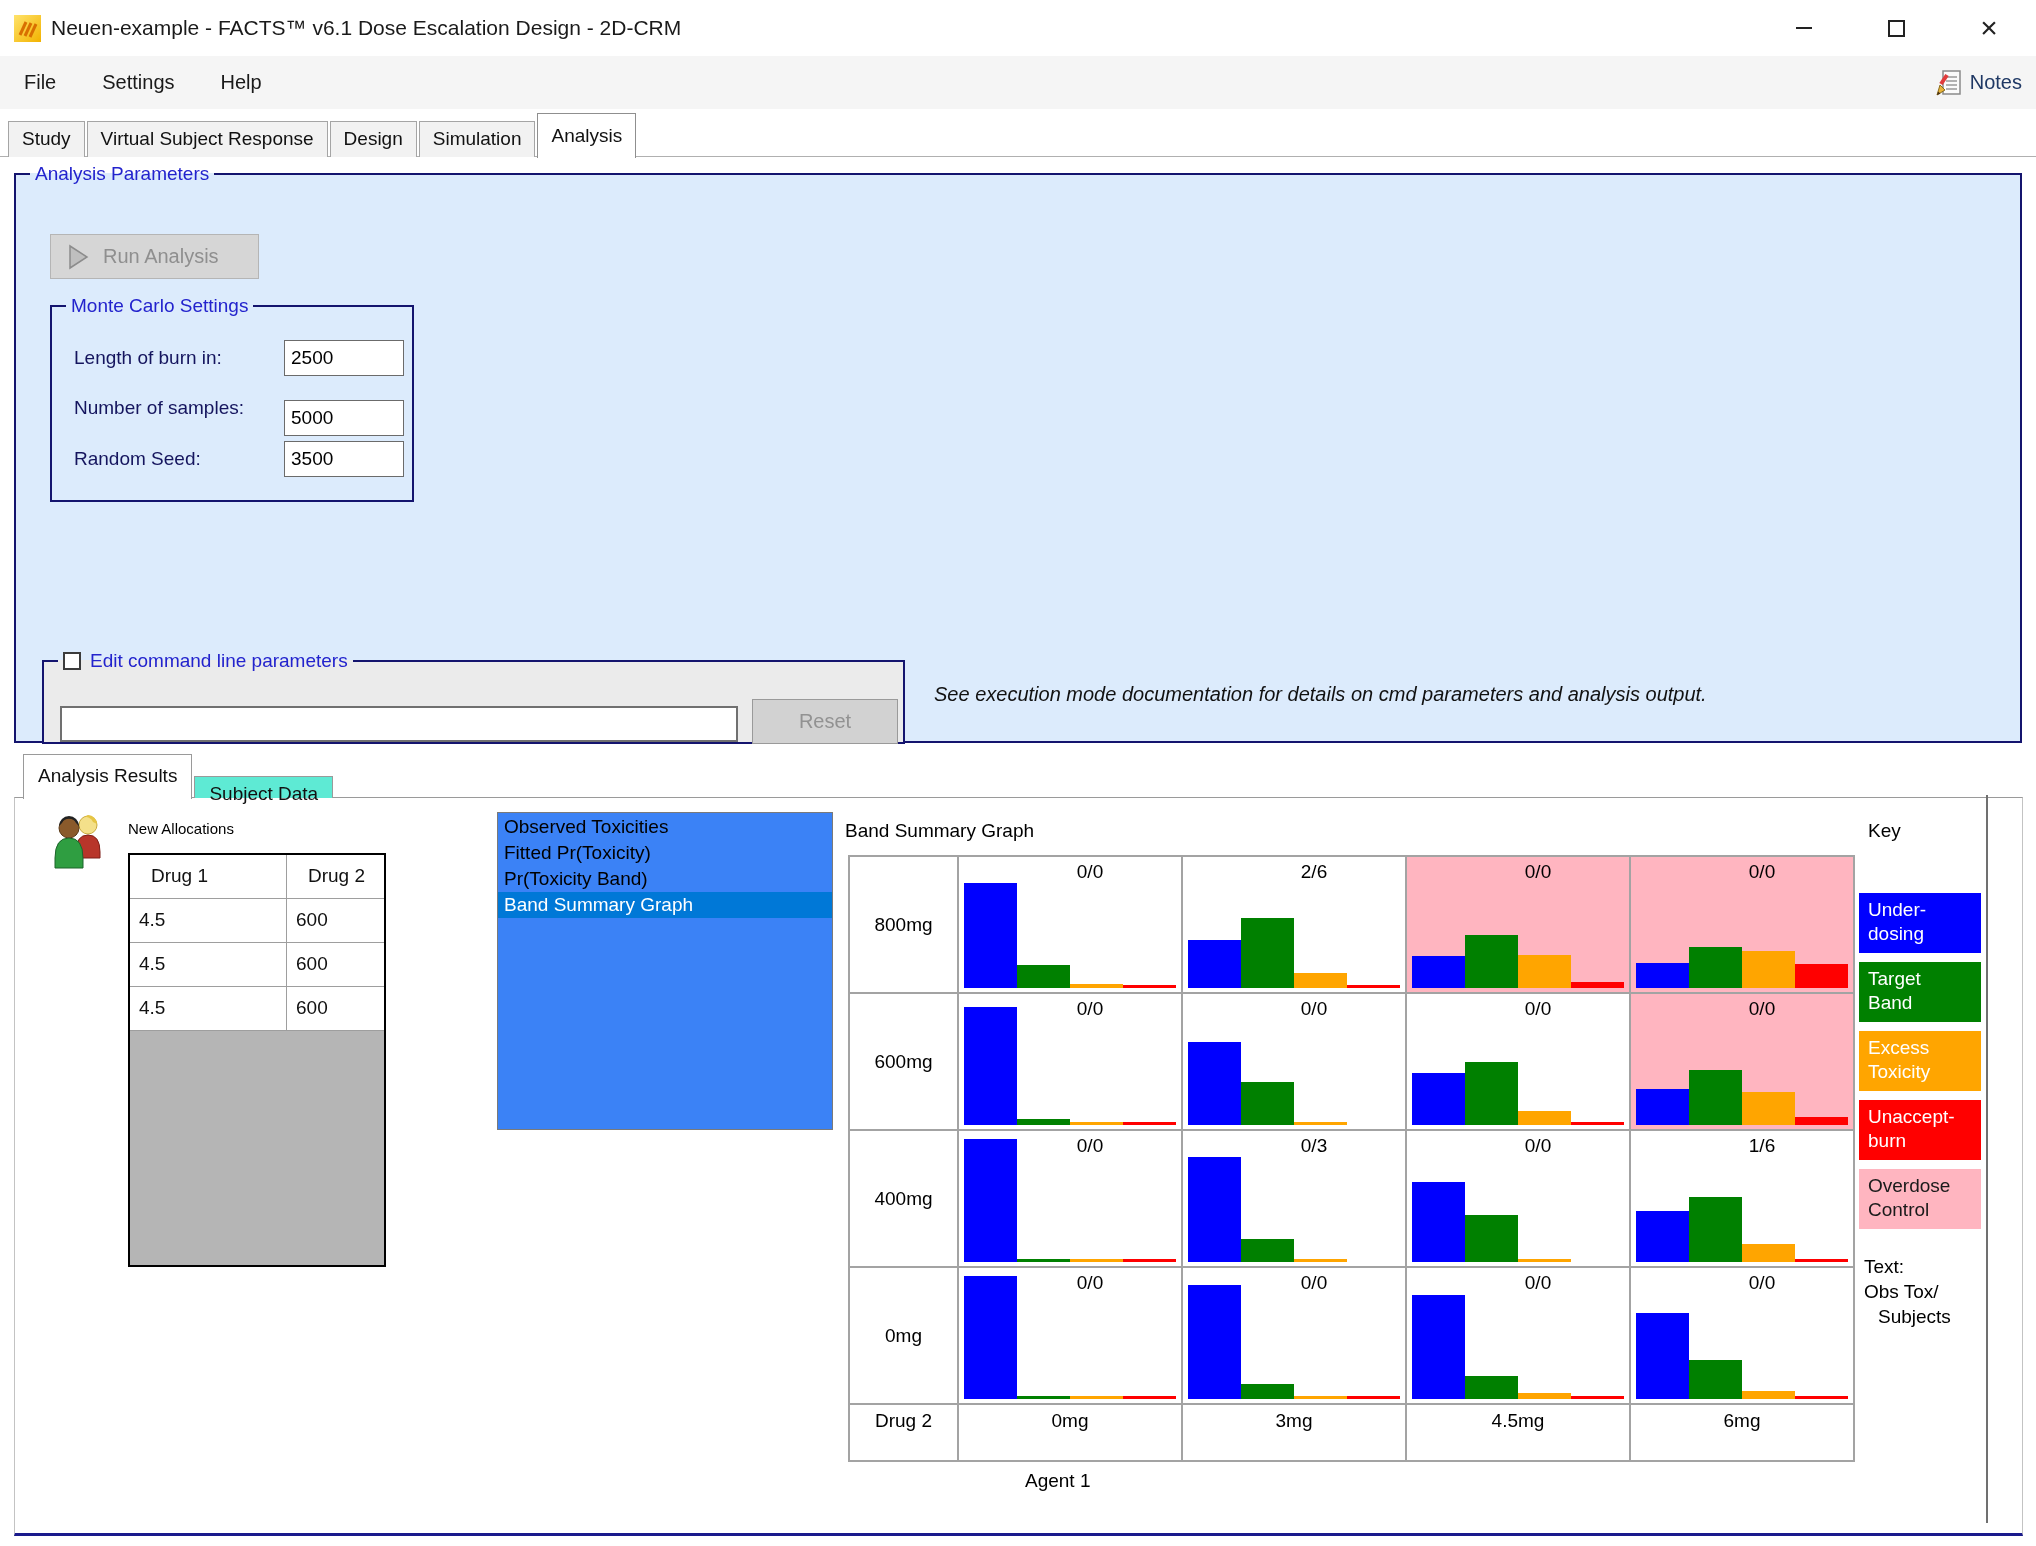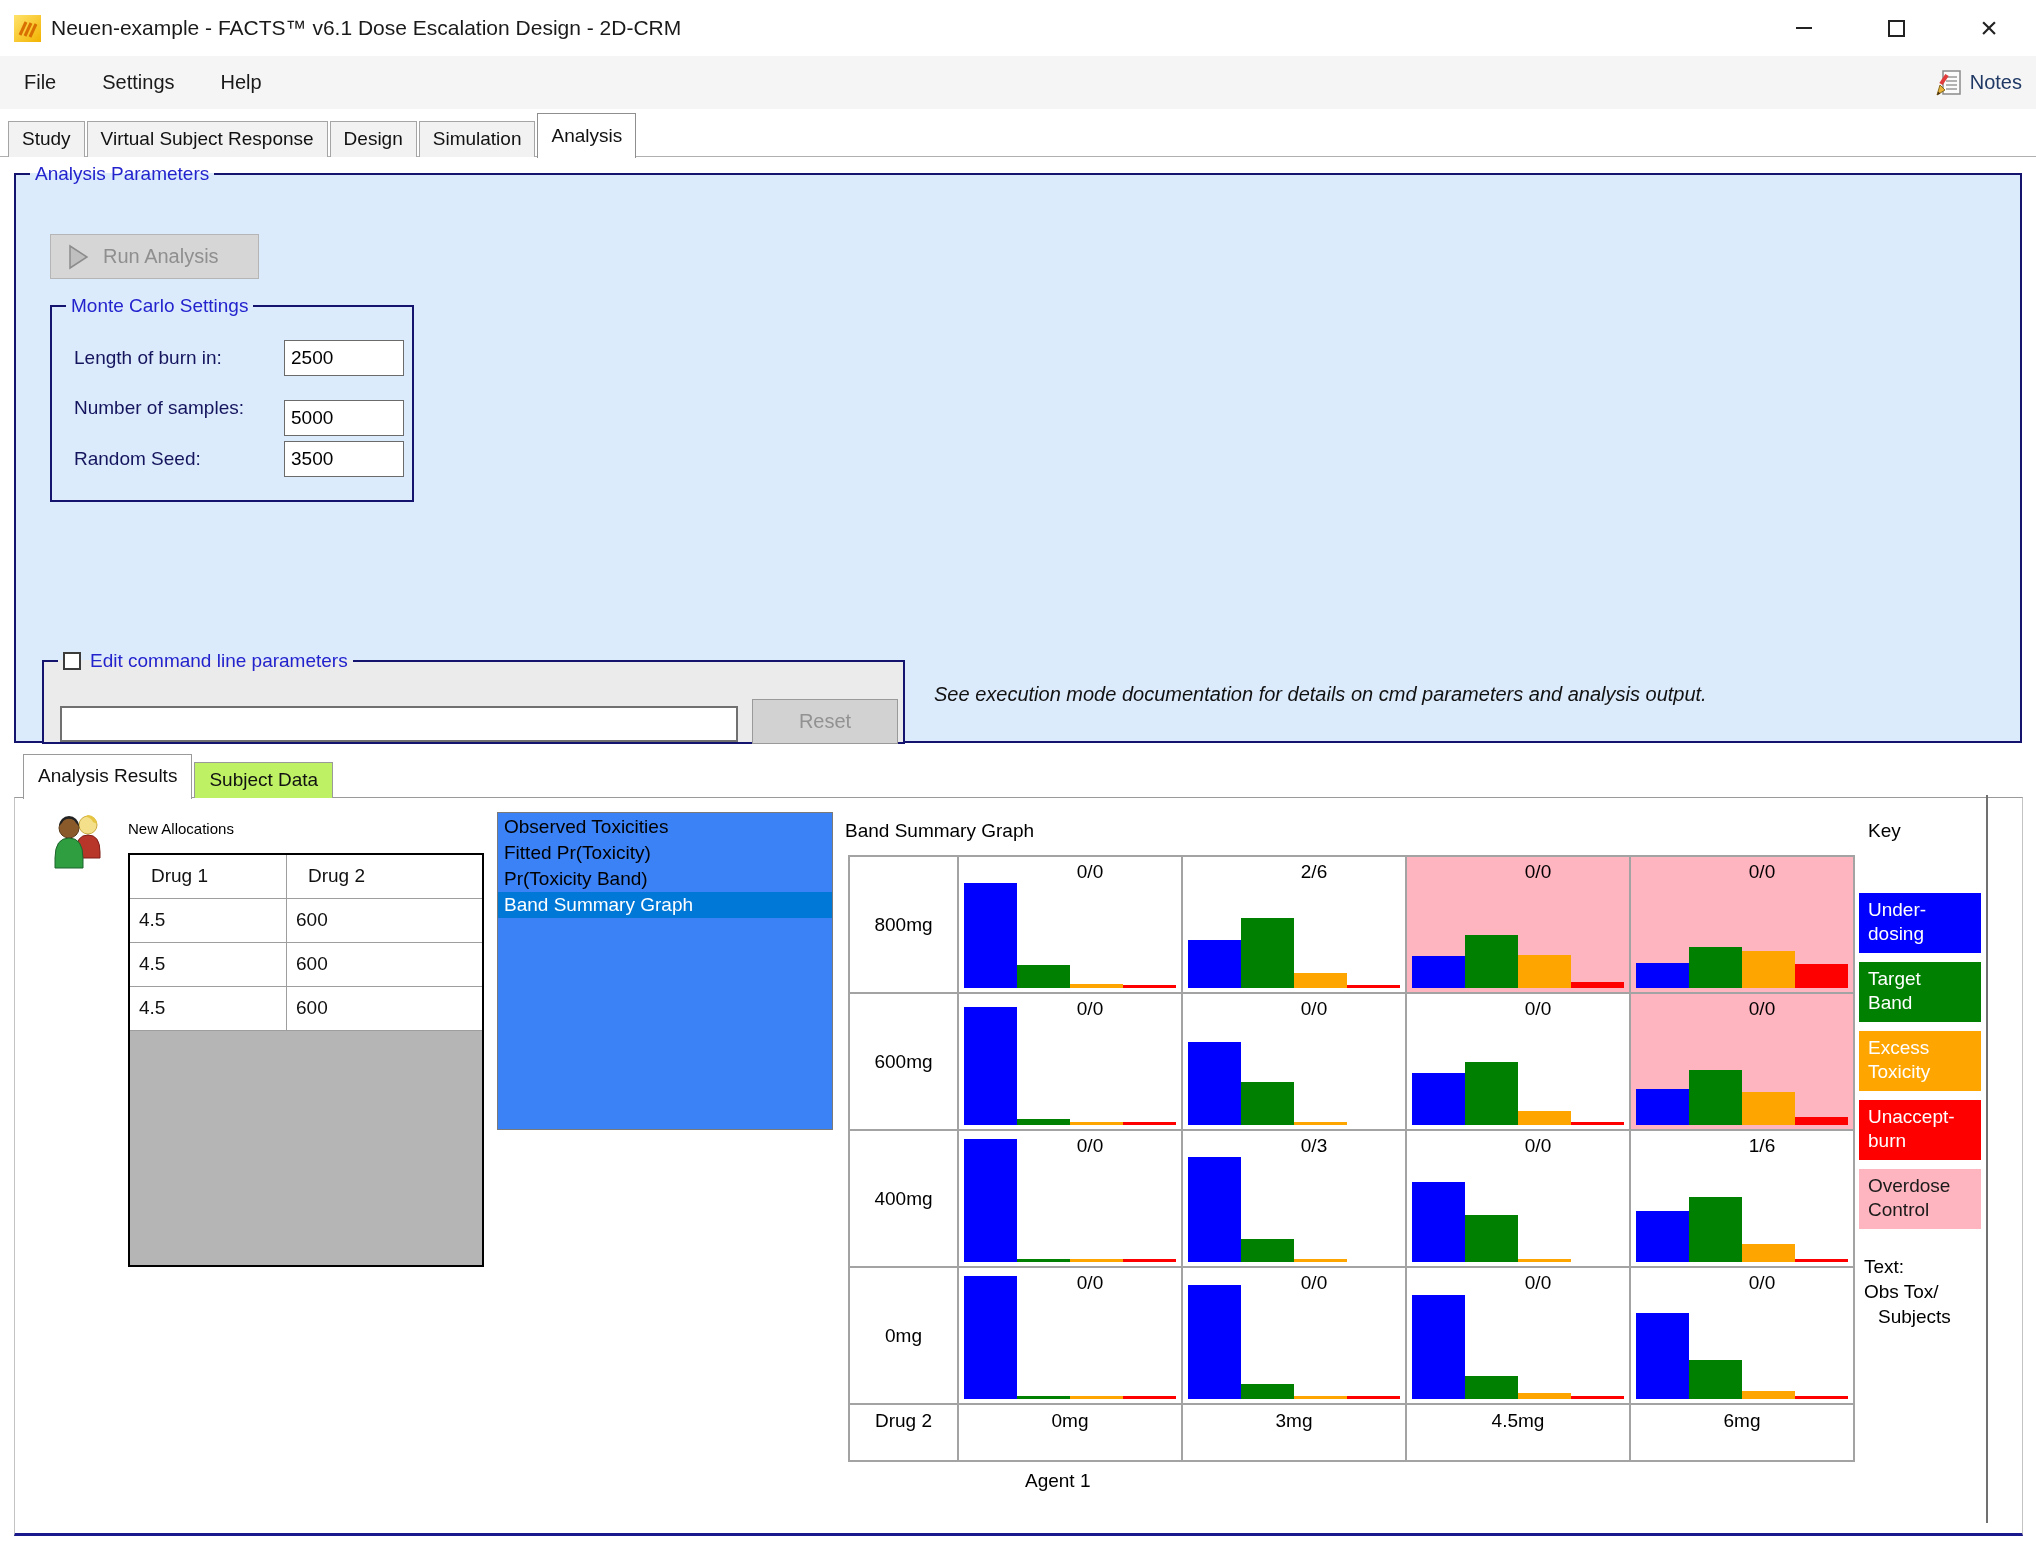--- a/index.html
+++ b/index.html
@@ -47,27 +47,27 @@
   .chk { display:inline-block; width:18px; height:18px; background:#fff; border:2px solid #3c3c3c; }
   .cmd-input { position:absolute; left:16px; top:34px; width:678px; height:36px; border:2px solid #707070;
                background:#fff; font-family:"Liberation Sans",sans-serif; font-size:19px; padding:0 6px; }
   .btn-reset { position:absolute; left:708px; top:27px; width:146px; height:45px; background:#d2d2d2;
                border:1px solid #9a9a9a; font-size:20px; color:#929292; display:flex; align-items:center; justify-content:center; }
   .cmd-note { position:absolute; left:918px; top:498px; font-size:20px; font-style:italic; color:#111; }
   
   .pane { position:absolute; left:14px; top:797px; width:2009px; height:739px; background:#fff;
           border:1px solid #c3c3c3; border-top:1px solid #9a9a9a; border-bottom:3px solid #1a1a8c; }
   .rtabs { position:absolute; left:23px; top:753px; height:45px; display:flex; align-items:flex-end; z-index:4; }
-  .rtab { height:36px; line-height:34px; padding:0 14px; font-size:19px; background:#bef264;
+  .rtab { height:22px; line-height:34px; padding:0 14px; font-size:19px; background:#5eead4;
           border:1px solid #9a9a9a; border-bottom:none; margin-right:2px; position:relative; }
   .rtab.active { height:45px; line-height:42px; background:#fff; z-index:5; top:1px; }
   
   .people-ico { position:absolute; left:52px; top:812px; }
   .alloc-title { position:absolute; left:128px; top:820px; font-size:15px; color:#000; }
-  .alloc { position:absolute; left:128px; top:853px; width:356px; height:414px; border:2px solid #000; background:#b5b5b5; }
+  .alloc { position:absolute; left:128px; top:853px; width:258px; height:414px; border:2px solid #000; background:#b5b5b5; }
   .alloc .hrow, .alloc .drow { display:flex; height:44px; background:#fff; border-bottom:1px solid #9e9e9e; }
   .alloc .cell { height:100%; line-height:42px; font-size:19px; overflow:hidden; }
   .alloc .c1 { width:157px; border-right:1px solid #9e9e9e; }
   .alloc .c2 { flex:1; }
   .alloc .hrow .cell { padding-left:21px; }
   .alloc .drow .cell { padding-left:9px; }
   
   .listbox { position:absolute; left:497px; top:812px; width:336px; height:318px; background:#3b82f6; border:1px solid #7a7a7a; padding-top:1px; }
   .li-item { height:26px; line-height:26px; font-size:19px; padding-left:6px; color:#000; white-space:nowrap; }
   .li-item.sel { color:#fff; }

